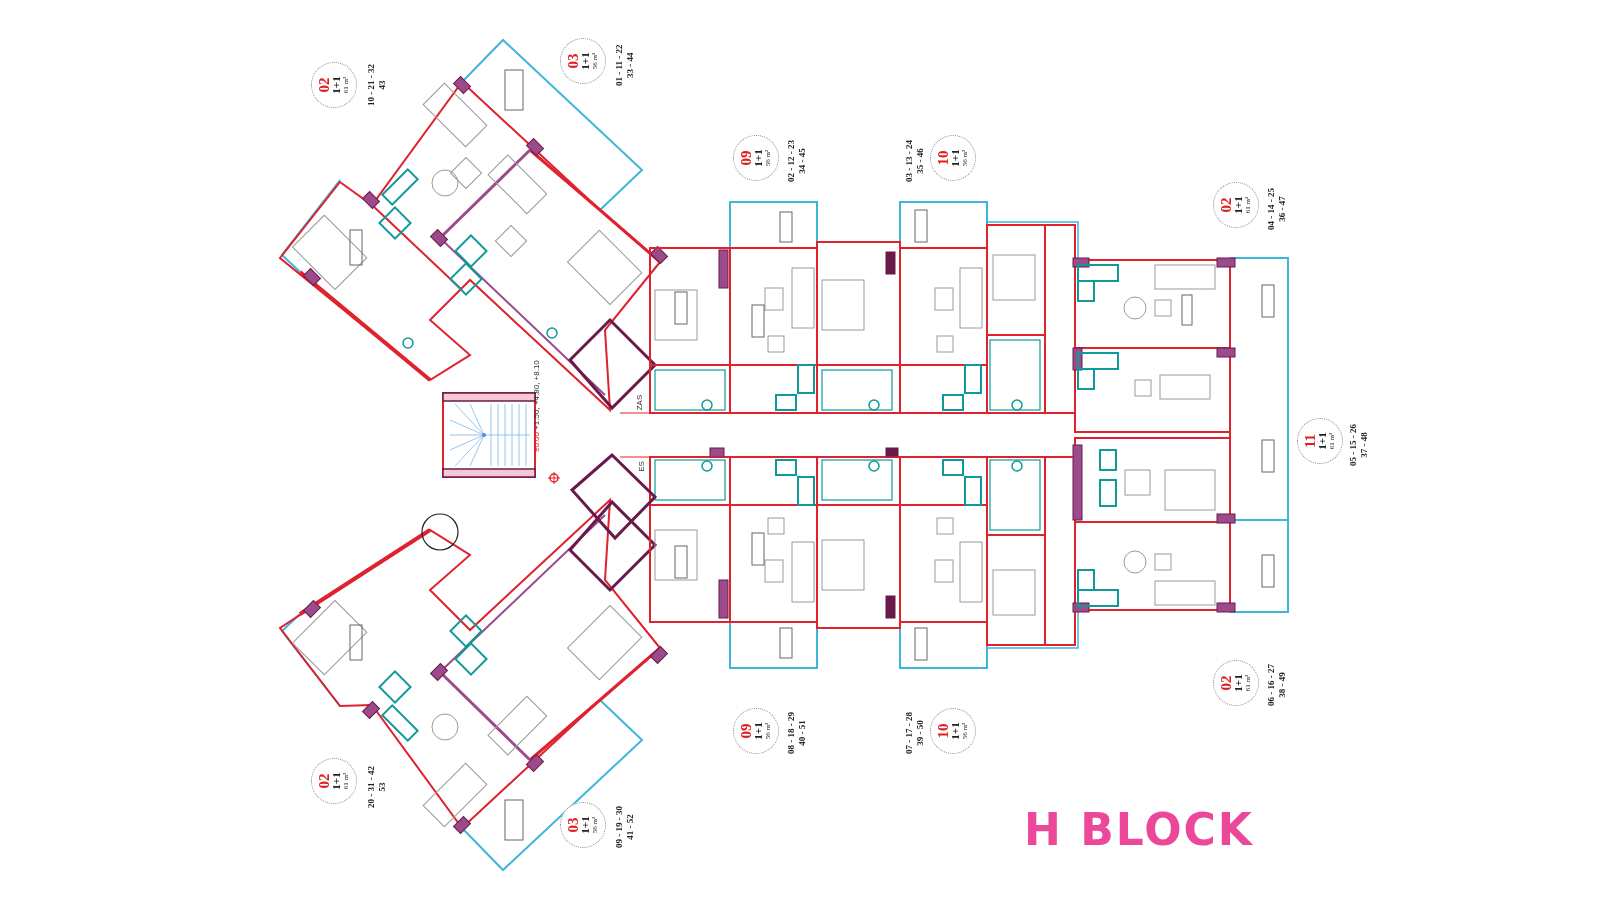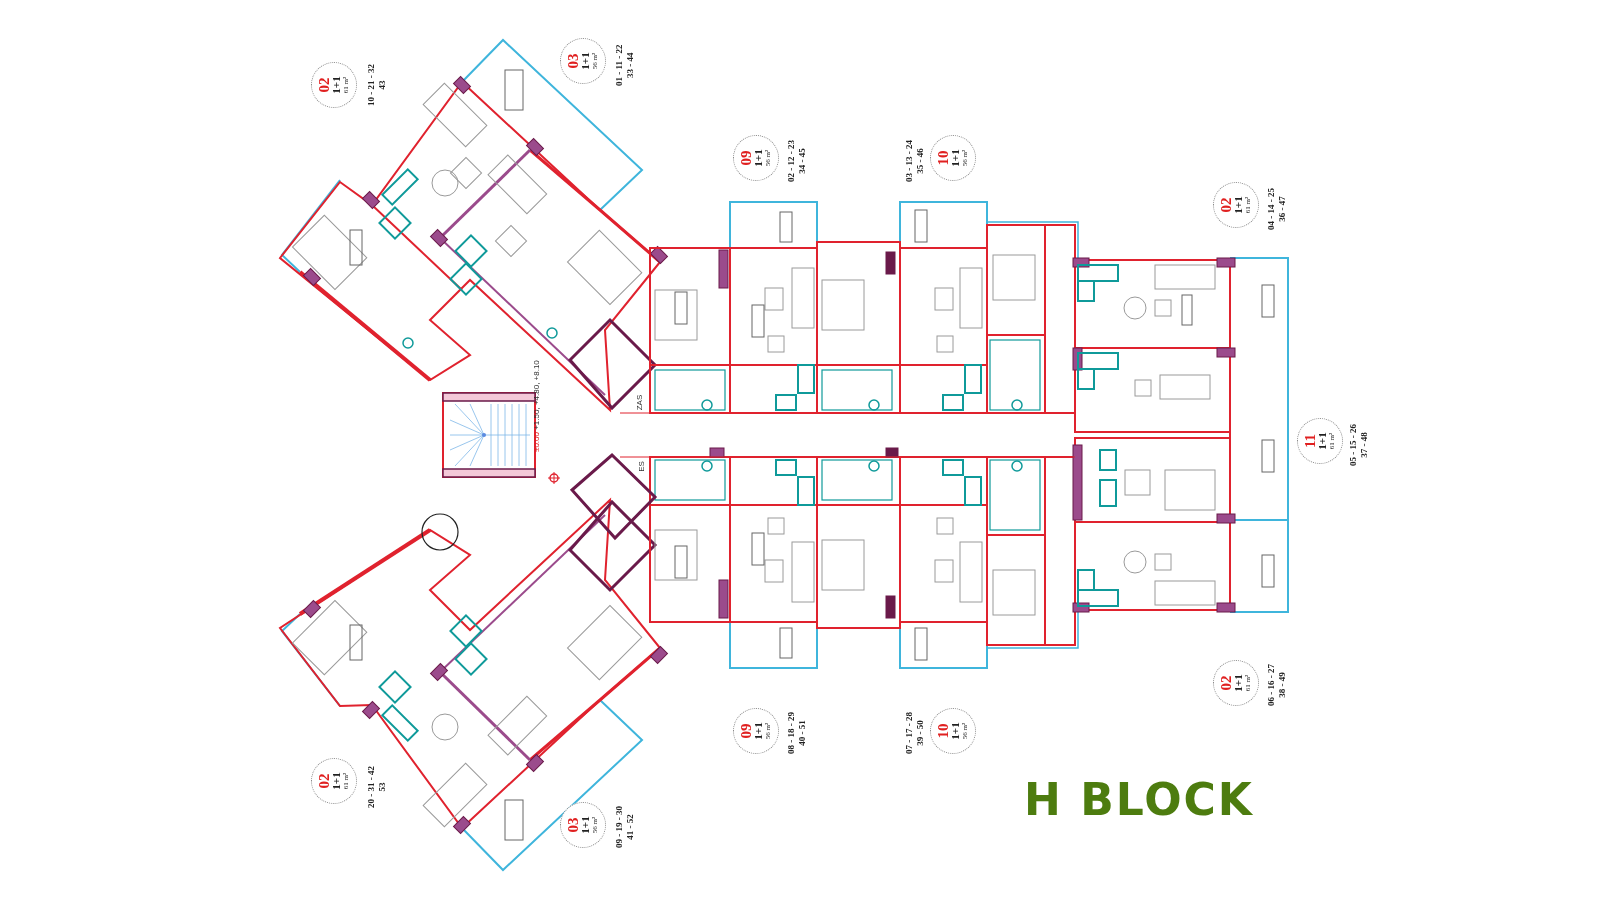--- a/index.html
+++ b/index.html
@@ -3,21 +3,21 @@
 <meta charset="utf-8">
 <style>
   html,body{margin:0;padding:0;background:#ffffff;}
   body{width:1600px;height:900px;position:relative;overflow:hidden;font-family:"Liberation Serif",serif;}
   #plan{position:absolute;left:0;top:0;width:1600px;height:900px;}
   .badge{position:absolute;width:44px;height:44px;border:1px dotted #888;border-radius:50%;background:#fff;display:flex;flex-direction:column;align-items:center;justify-content:center;transform:rotate(-90deg);}
   .badge .no{color:#e02020;font-weight:bold;font-size:15px;line-height:14px;}
   .badge .type{color:#222;font-weight:bold;font-size:11px;line-height:11px;}
   .badge .area{color:#222;font-size:7px;line-height:9px;}
   .floors{position:absolute;transform:rotate(-90deg);transform-origin:left top;color:#222;font-weight:bold;font-size:9px;line-height:11px;text-align:center;white-space:nowrap;}
-  .title{position:absolute;left:1024px;top:774px;font-family:"DejaVu Sans",sans-serif;font-weight:bold;font-size:44px;letter-spacing:2px;color:#4d7c0f;}
+  .title{position:absolute;left:1024px;top:804px;font-family:"DejaVu Sans",sans-serif;font-weight:bold;font-size:44px;letter-spacing:2px;color:#ec4899;}
   .elev{position:absolute;left:532px;top:452px;transform:rotate(-90deg);transform-origin:left top;font-family:"Liberation Sans",sans-serif;font-size:8px;color:#333;white-space:nowrap;}
   .elev .r{color:#e02020;}
 </style>
 </head>
 <body>
 
 <svg id="plan" viewBox="0 0 1600 900" xmlns="http://www.w3.org/2000/svg">
   <g fill="none" stroke-linejoin="miter">
 
     <g>

